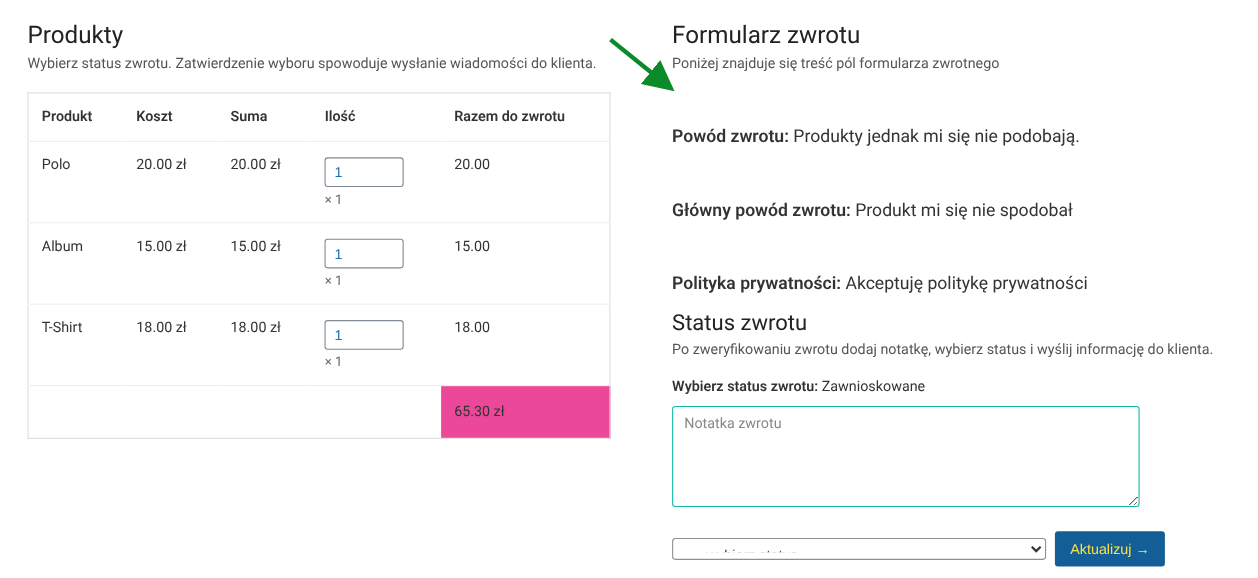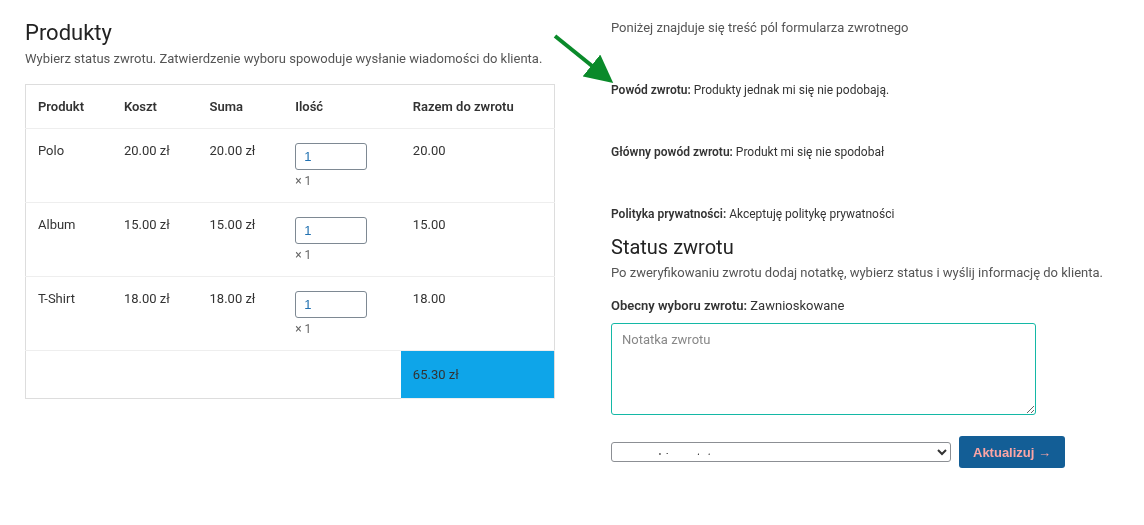--- a/index.html
+++ b/index.html
@@ -57,27 +57,27 @@
       font-size: 12px;
       color: #666;
       margin-top: 4px;
     }
     input[type="checkbox"] {
       width: 16px;
       height: 16px;
       accent-color: #2271b1;
     }
     tfoot td {
-      background: #0ea5e9;
+      background: #ec4899;
       font-weight: 400;
       padding: 16px 12px;
     }
     .empty-cell { border: none; background: #fff; }
     .field-line {
-      font-size: 12px;
+      font-size: 16px;
       margin-bottom: 14px;
       margin-top: 48px;
     }
     .field-line strong { font-weight: 600; }
     h3 {
       font-size: 20px;
       font-weight: 400;
       color: #222;
       margin: 8px 0 6px 0;
     }
@@ -110,28 +110,27 @@
       padding: 6px 10px;
       border: 1px solid #8c8f94;
       border-radius: 3px;
       font-size: 13px;
       background: #fff;
       color: #333;
       height: 20px;
     }
     .btn-primary {
       background: #135e96;
-      color: #fca5a5;
+      color: #fde047;
       border: none;
       padding: 7px 14px;
       border-radius: 3px;
       font-size: 13px;
       cursor: pointer;
       height: 32px;
-      font-weight: bold;
     }
     .arrow {
       position: absolute;
       top: 14px;
       left: -58px;
       pointer-events: none;
     }
   </style>
 </head>
 <body>
@@ -186,40 +185,41 @@
   <div class="right">
     <svg class="arrow" width="62" height="52" viewBox="0 0 62 52">
       <defs>
         <marker id="ah" markerWidth="7" markerHeight="7" refX="5" refY="3.5" orient="auto">
           <polygon points="0 0, 7 3.5, 0 7" fill="#0a8a2a"></polygon>
         </marker>
       </defs>
       <line x1="2" y1="2" x2="54" y2="44" stroke="#0a8a2a" stroke-width="4" marker-end="url(#ah)"></line>
     </svg>
 
+    <h2>Formularz zwrotu</h2>
     <p class="subtitle">Poniżej znajduje się treść pól formularza zwrotnego</p>
 
     <p class="field-line">
       <strong>Powód zwrotu:</strong>
       <span>Produkty jednak mi się nie podobają.</span>
     </p>
     <p class="field-line">
       <strong>Główny powód zwrotu:</strong>
       <span>Produkt mi się nie spodobał</span>
     </p>
     <p class="field-line">
       <strong>Polityka prywatności:</strong>
       <span>Akceptuję politykę prywatności</span>
     </p>
 
     <h3>Status zwrotu</h3>
     <p class="subtitle">Po zweryfikowaniu zwrotu dodaj notatkę, wybierz status i wyślij informację do klienta.</p>
 
     <p class="status-line">
-      <span style="font-weight:600">Obecny wyboru zwrotu:</span>
+      <span style="font-weight:600">Wybierz status zwrotu:</span>
       <span>Zawnioskowane</span>
     </p>
 
     <textarea placeholder="Notatka zwrotu" style=""></textarea>
 
     <div class="controls-row">
       <select>
         <option>--- wybierz status ---</option>
       </select>
       <button class="btn-primary">Aktualizuj →</button>

